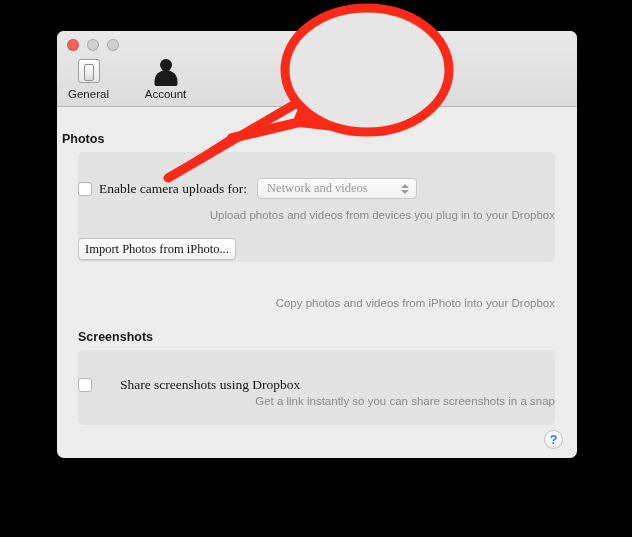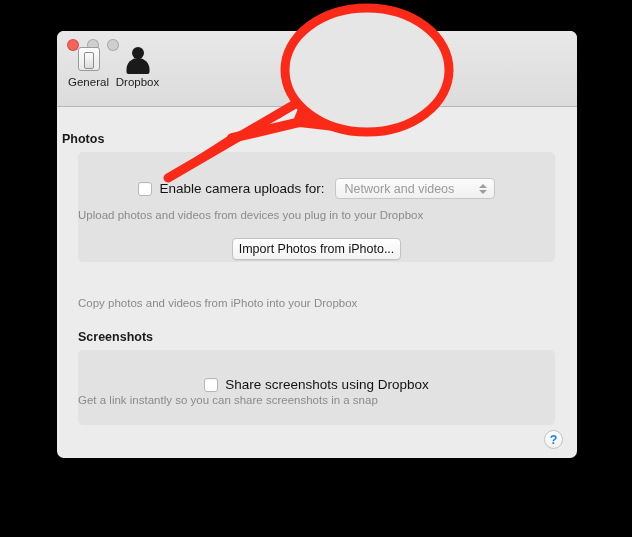--- a/index.html
+++ b/index.html
@@ -42,23 +42,24 @@
   .light {
     width: 12px; height: 12px; border-radius: 50%;
     border: 0.5px solid rgba(0,0,0,0.18);
   }
   .light.close  { background: #f9625a; }
   .light.min    { background: #cfcfcf; }
   .light.zoom   { background: #cfcfcf; }
 
   #toolbar {
     position: absolute;
-    left: 7px; top: 10px;
+    left: 7px; top: 22px;
     display: flex;
     align-items: center;
+    gap: 28px;
   }
   .tool-item {
     width: 49px;
     padding: 3px 2px 2px 2px;
     display: flex;
     flex-direction: column;
     align-items: center;
     border-radius: 4px;
     cursor: default;
   }
@@ -162,42 +163,42 @@
     color: #1a1a1a;
   }
   .panel {
     position: absolute;
     background: #e2e2e2;
     border-radius: 5px;
   }
   .center-row {
     display: flex;
     align-items: center;
-    justify-content: center;
+    font-family: Liberation Serif, serif;
   }
 
   .cb {
     width: 14px; height: 14px;
     background: #ffffff;
     border: 1px solid #b7b7b7;
     border-radius: 3px;
     box-shadow: inset 0 1px 1px rgba(0,0,0,0.04);
     flex: none;
     cursor: default;
   }
   .cb-label {
     font-size: 13.5px;
     color: #131313;
     margin-left: 7px;
     white-space: nowrap;
   }
   .hint {
     font-size: 11.5px;
     color: #8b8b8b;
-    text-align: left;
+    text-align: right;
     white-space: nowrap;
   }
 
   
   .popup {
     position: relative;
     height: 21px;
     width: 160px;
     background: linear-gradient(to bottom, #fbfbfb, #f0f0f0);
     border: 1px solid #c6c6c6;
@@ -300,21 +301,21 @@
           <div class="tool-label">General</div>
         </div>
 
         <div class="tool-item">
           <div class="tool-icon">
             <div class="icn-account">
                 <div class="head"></div>
                 <div class="body"></div>
               </div>
           </div>
-          <div class="tool-label">Dropbox</div>
+          <div class="tool-label">Account</div>
         </div>
 
 
 
       </div>
     </div>
 
     <div id="content">
 
       <div class="group-title" style="left:5px; top:25px;">Photos</div>
@@ -336,21 +337,21 @@
           <div class="pushbtn">Import Photos from iPhoto...</div>
         </div>
       </div>
 
       <div class="hint" style="position:absolute; left:21px; top:190px; width:477px;">Copy photos and videos from iPhoto into your Dropbox</div>
 
       <div class="group-title" style="left:21px; top:223px;">Screenshots</div>
 
       <div class="panel" style="left:21px; top:243px; width:477px; height:75px;">
 
-        <div class="center-row" style="margin-top:27px;">
+        <div class="center-row" style="margin-top:27px;gap:21px;">
           <div class="cb"></div>
           <div class="cb-label">Share screenshots using Dropbox</div>
         </div>
 
         <div class="hint" style="margin-top:2px;">Get a link instantly so you can share screenshots in a snap</div>
       </div>
 
       <div id="help-btn">?</div>
     </div>
   </div>

